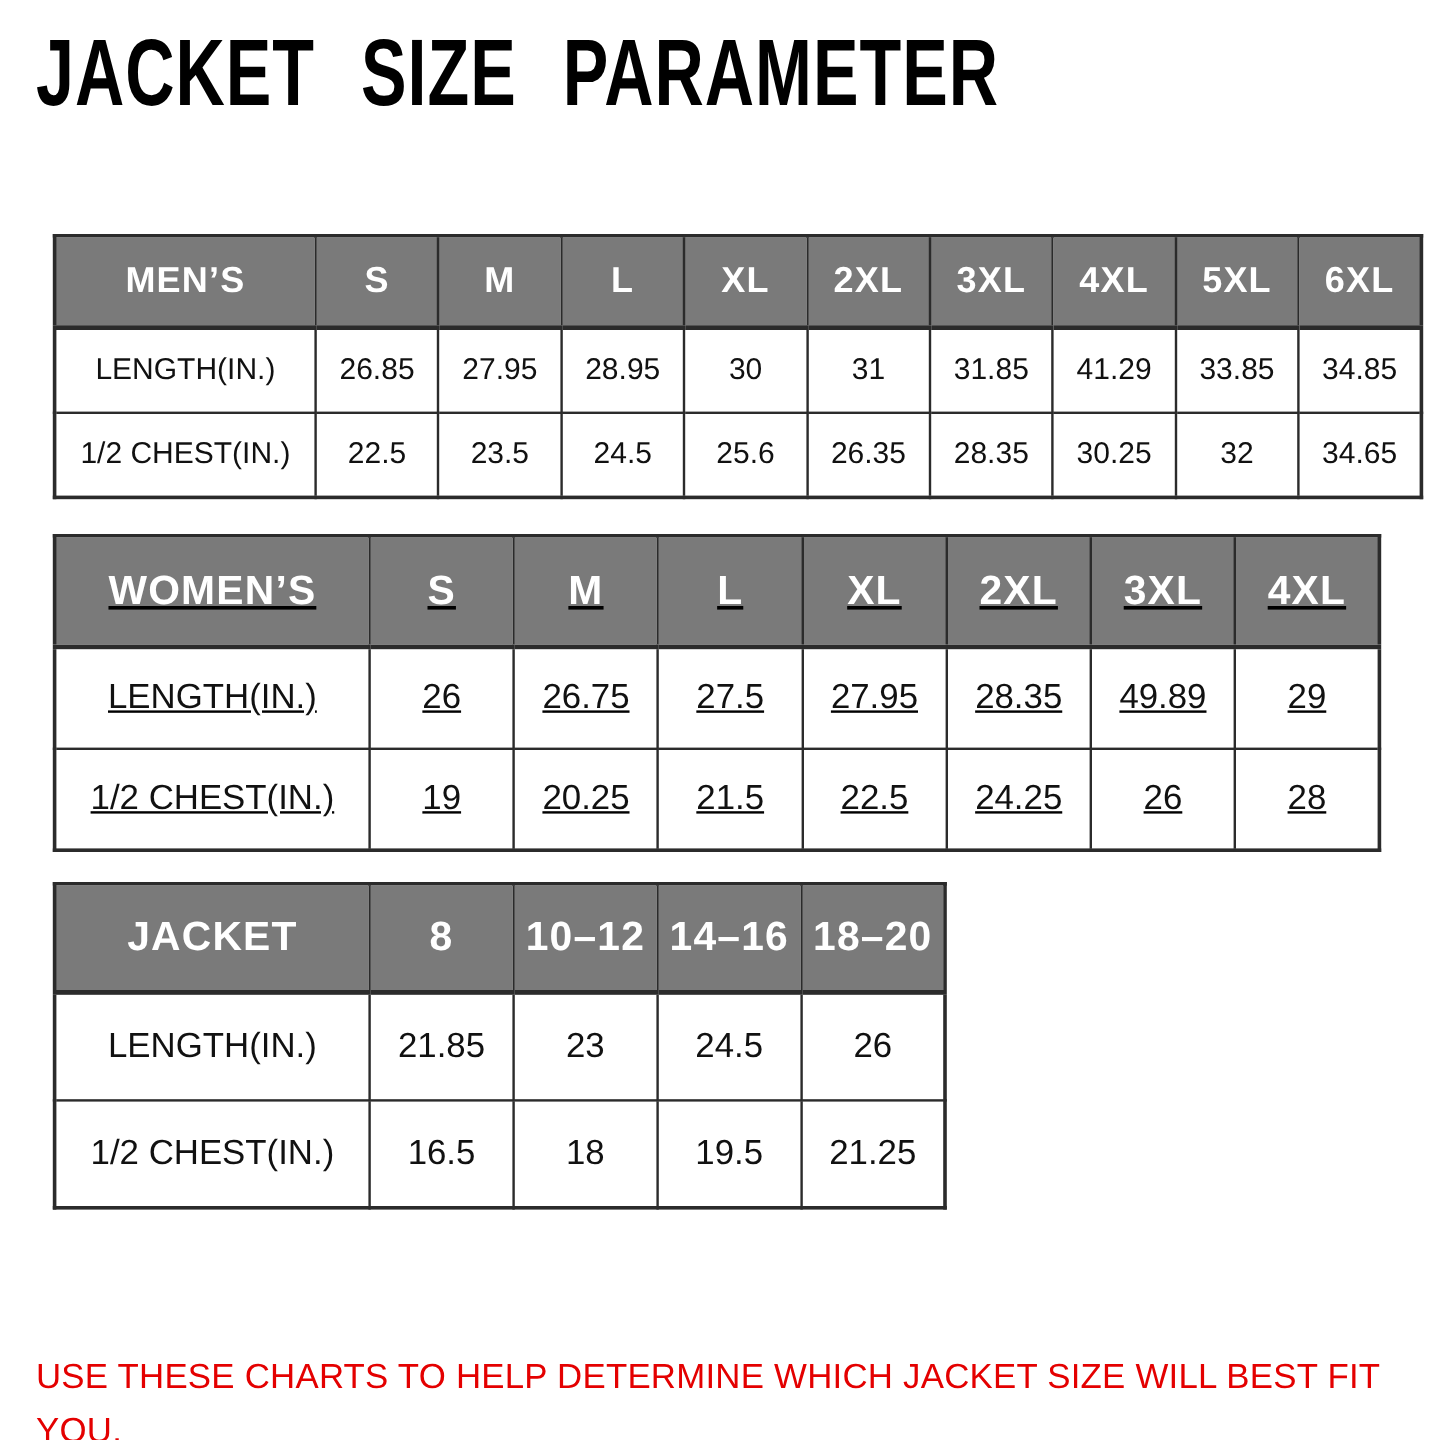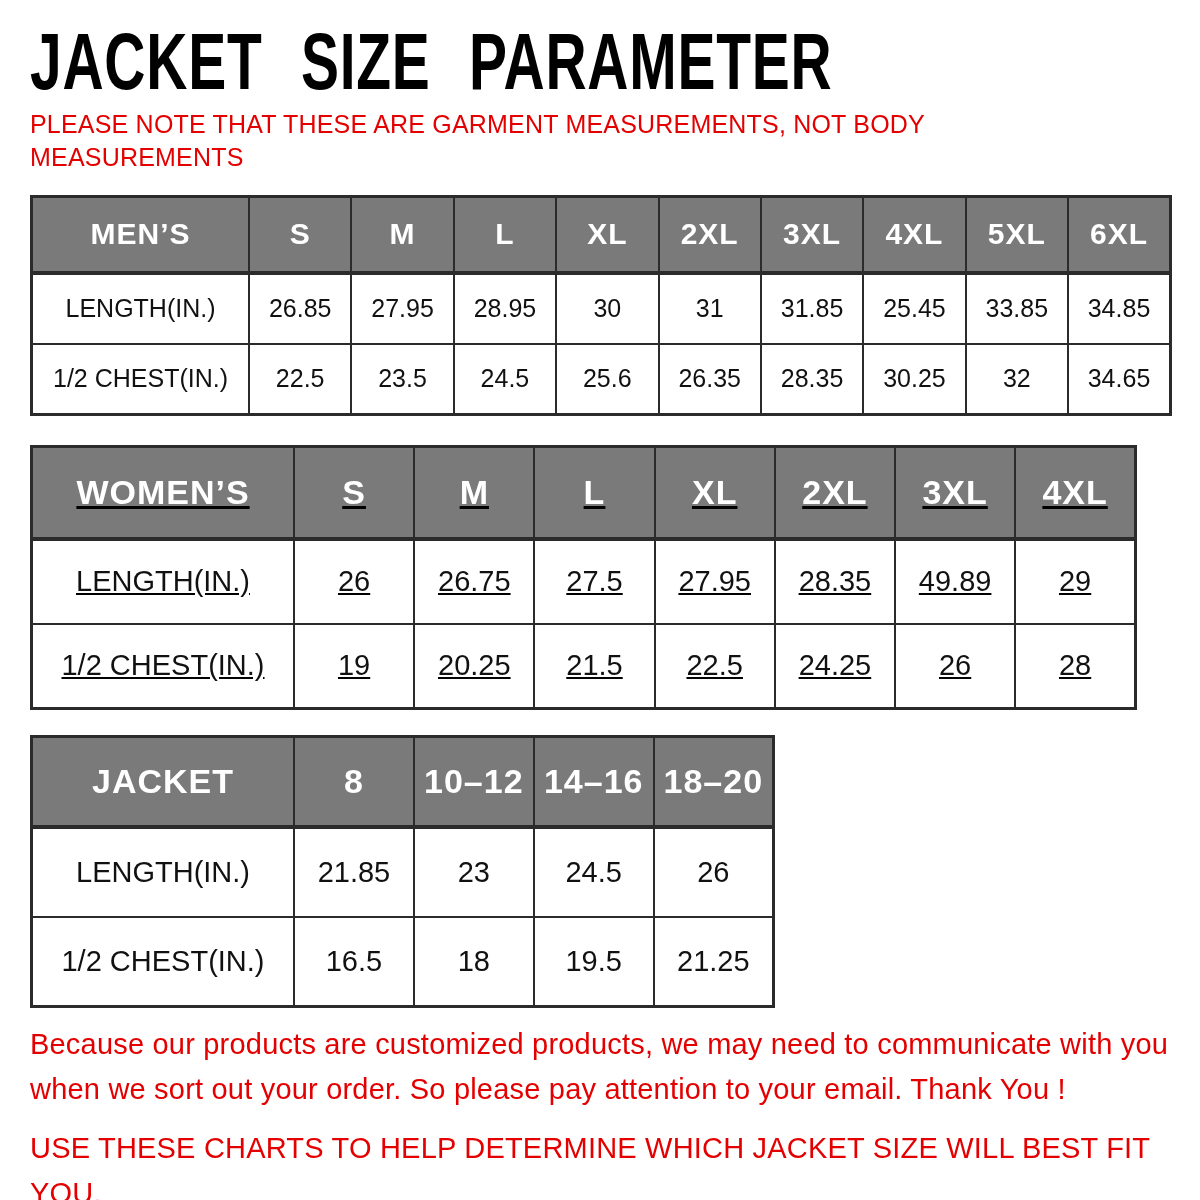--- a/index.html
+++ b/index.html
@@ -43,21 +43,21 @@
     left: 30px;
     width: 950px;
     color: #e40000;
     font-size: 25px;
     font-weight: 500;
     line-height: 1.33;
     letter-spacing: 0.2px;
   }
 
   
-  .tbl-wrap { position: absolute; left: 30px; }
+  .tbl-wrap { position: absolute; left: 44px; }
   .tbl-wrap.mens   { top: 195px; }
   .tbl-wrap.womens { top: 445px; }
   .tbl-wrap.youth  { top: 735px; }
 
   table.size-table {
     border-collapse: collapse;
     table-layout: fixed;
     background: #ffffff;
     border: 3px solid #2b2b2b;
   }
@@ -117,21 +117,20 @@
 </style>
 </head>
 <body>
 
 <div class="page">
 
   <div class="title">
     <span class="stretch">JACKET SIZE PARAMETER</span>
   </div>
 
-  <div class="note">PLEASE NOTE THAT THESE ARE GARMENT MEASUREMENTS, NOT BODY MEASUREMENTS</div>
 
   <div class="tbl-wrap mens">
       <table class="size-table t-mens">
         <thead>
           <tr>
             <th class="label-col">MEN’S</th>
             <th>S</th>
             <th>M</th>
             <th>L</th>
             <th>XL</th>
@@ -144,21 +143,21 @@
         </thead>
         <tbody>
           <tr>
             <th class="label-col">LENGTH(IN.)</th>
             <td>26.85</td>
             <td>27.95</td>
             <td>28.95</td>
             <td>30</td>
             <td>31</td>
             <td>31.85</td>
-            <td>25.45</td>
+            <td>41.29</td>
             <td>33.85</td>
             <td>34.85</td>
           </tr>
           <tr>
             <th class="label-col">1/2 CHEST(IN.)</th>
             <td>22.5</td>
             <td>23.5</td>
             <td>24.5</td>
             <td>25.6</td>
             <td>26.35</td>
@@ -231,16 +230,15 @@
             <th class="label-col">1/2 CHEST(IN.)</th>
             <td>16.5</td>
             <td>18</td>
             <td>19.5</td>
             <td>21.25</td>
           </tr>
         </tbody>
       </table>
     </div>
 
-  <div class="footer-note line1">Because our products are customized products, we may need to communicate with you when we sort out your order. So please pay attention to your email. Thank You !</div>
   <div class="footer-note line2">USE THESE CHARTS TO HELP DETERMINE WHICH JACKET SIZE WILL BEST FIT YOU.</div>
 
 </div>
 
 </body></html>

